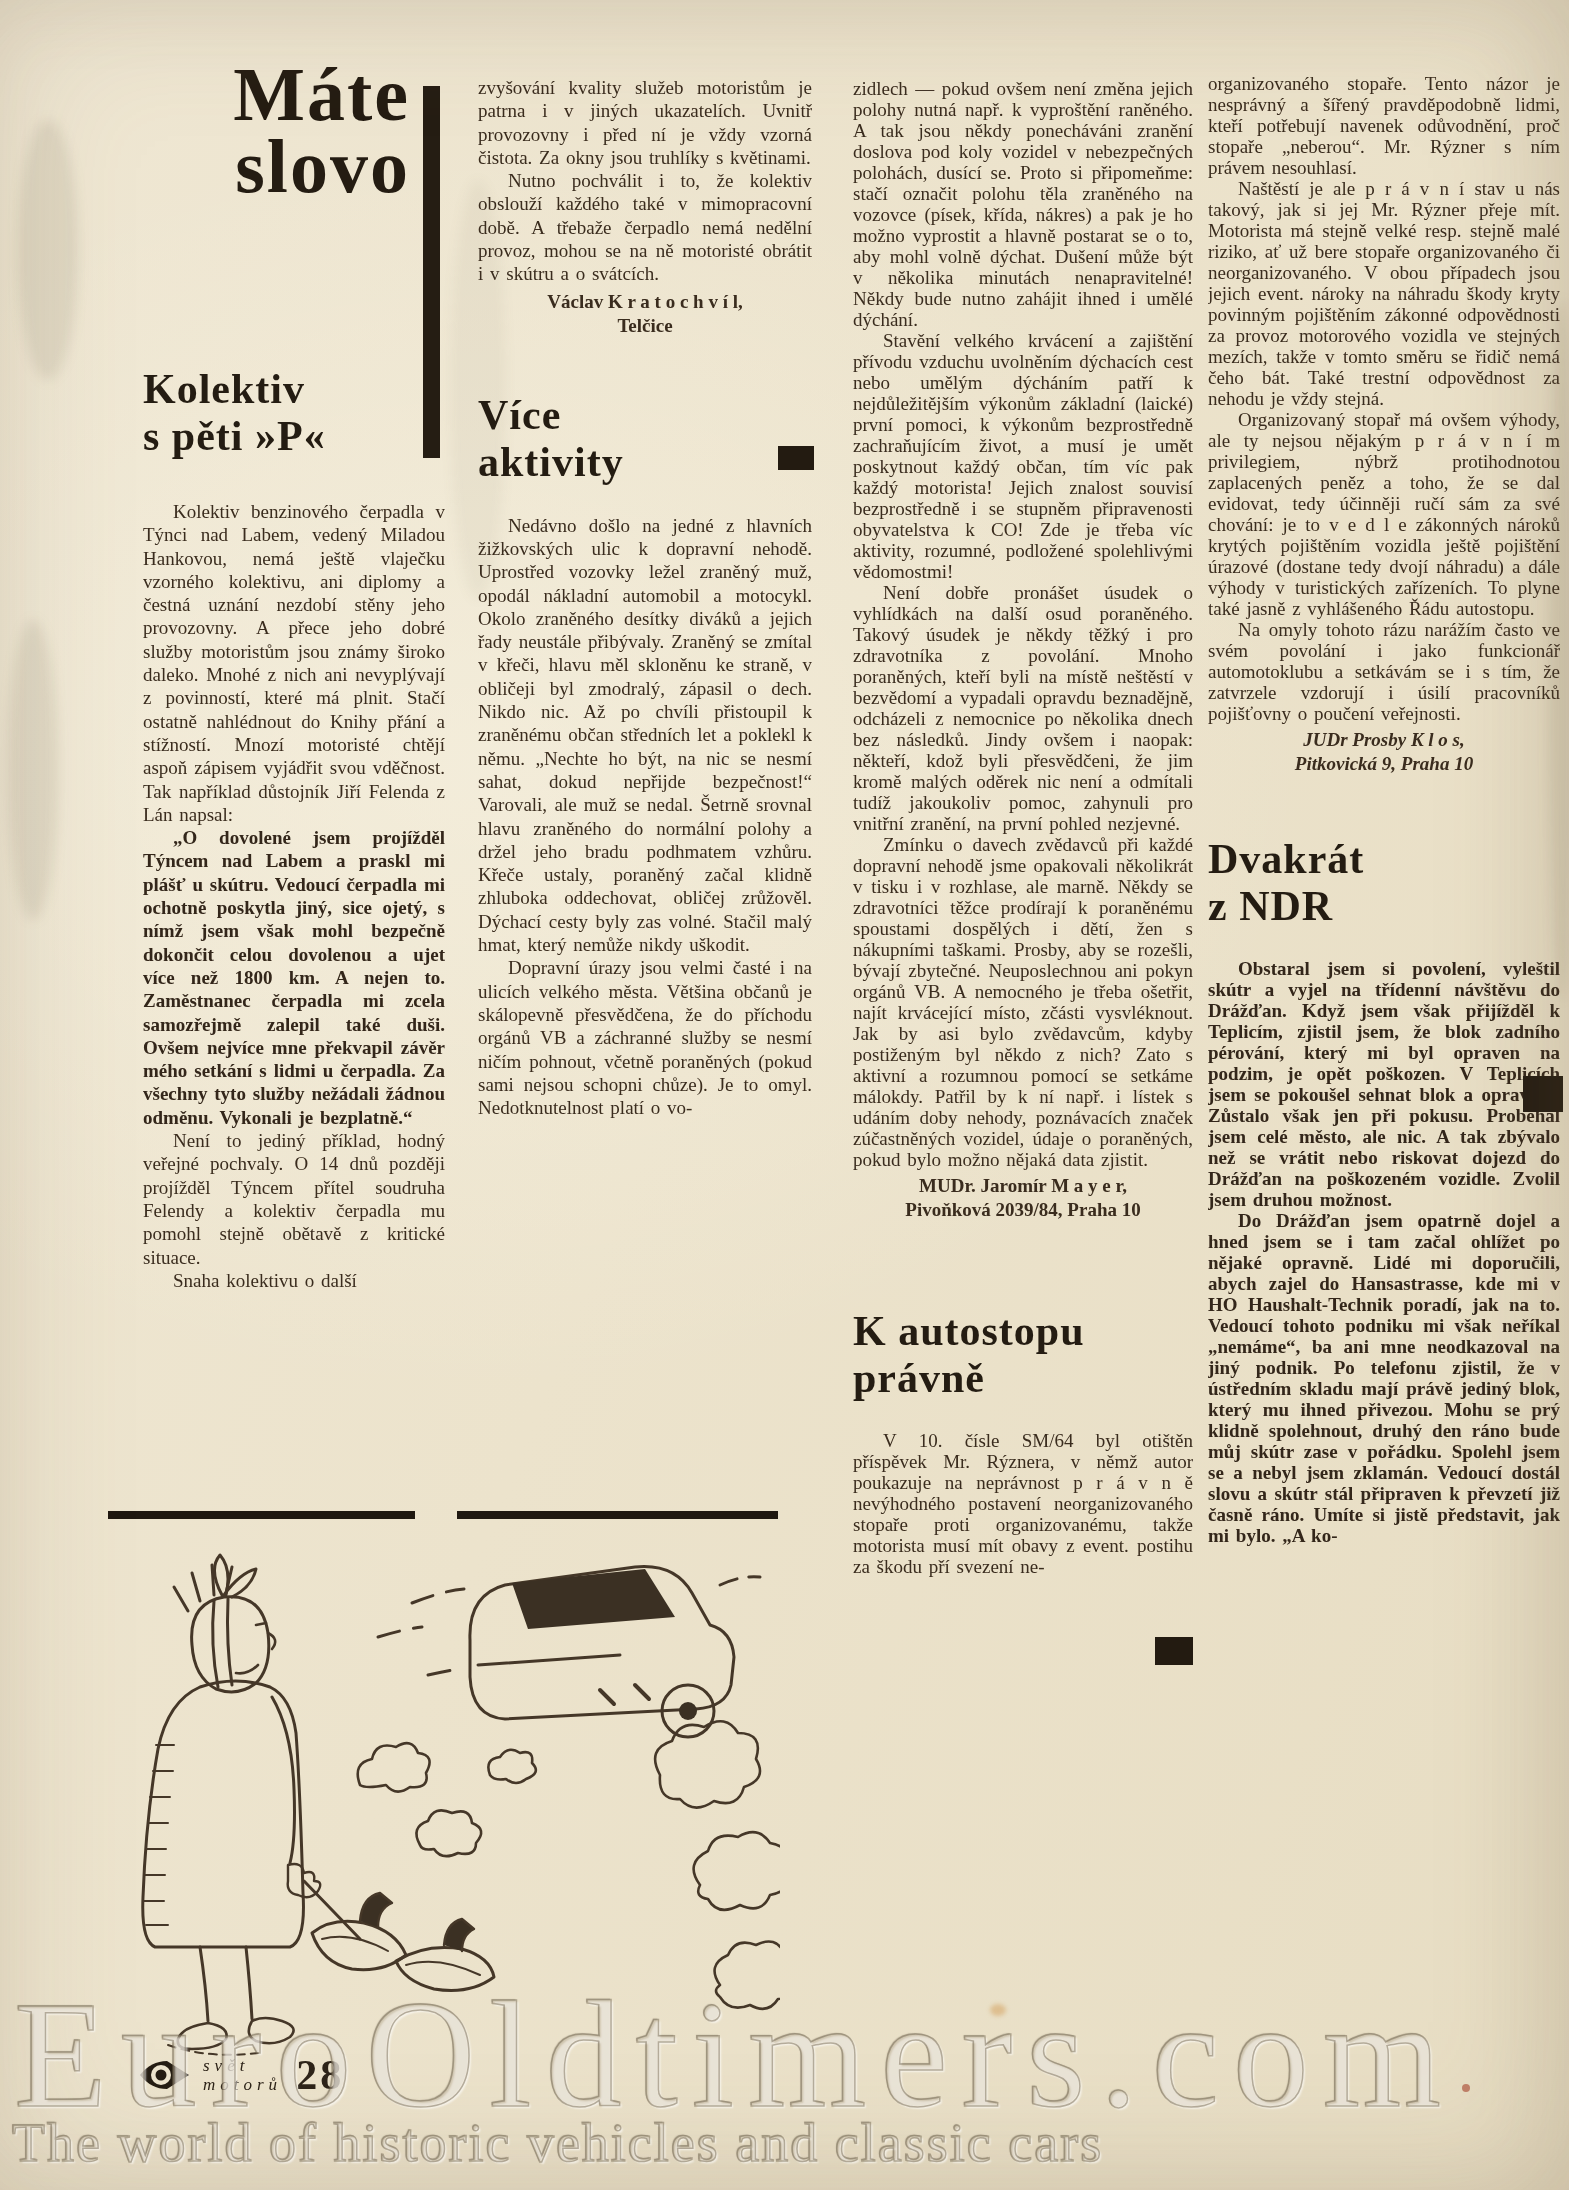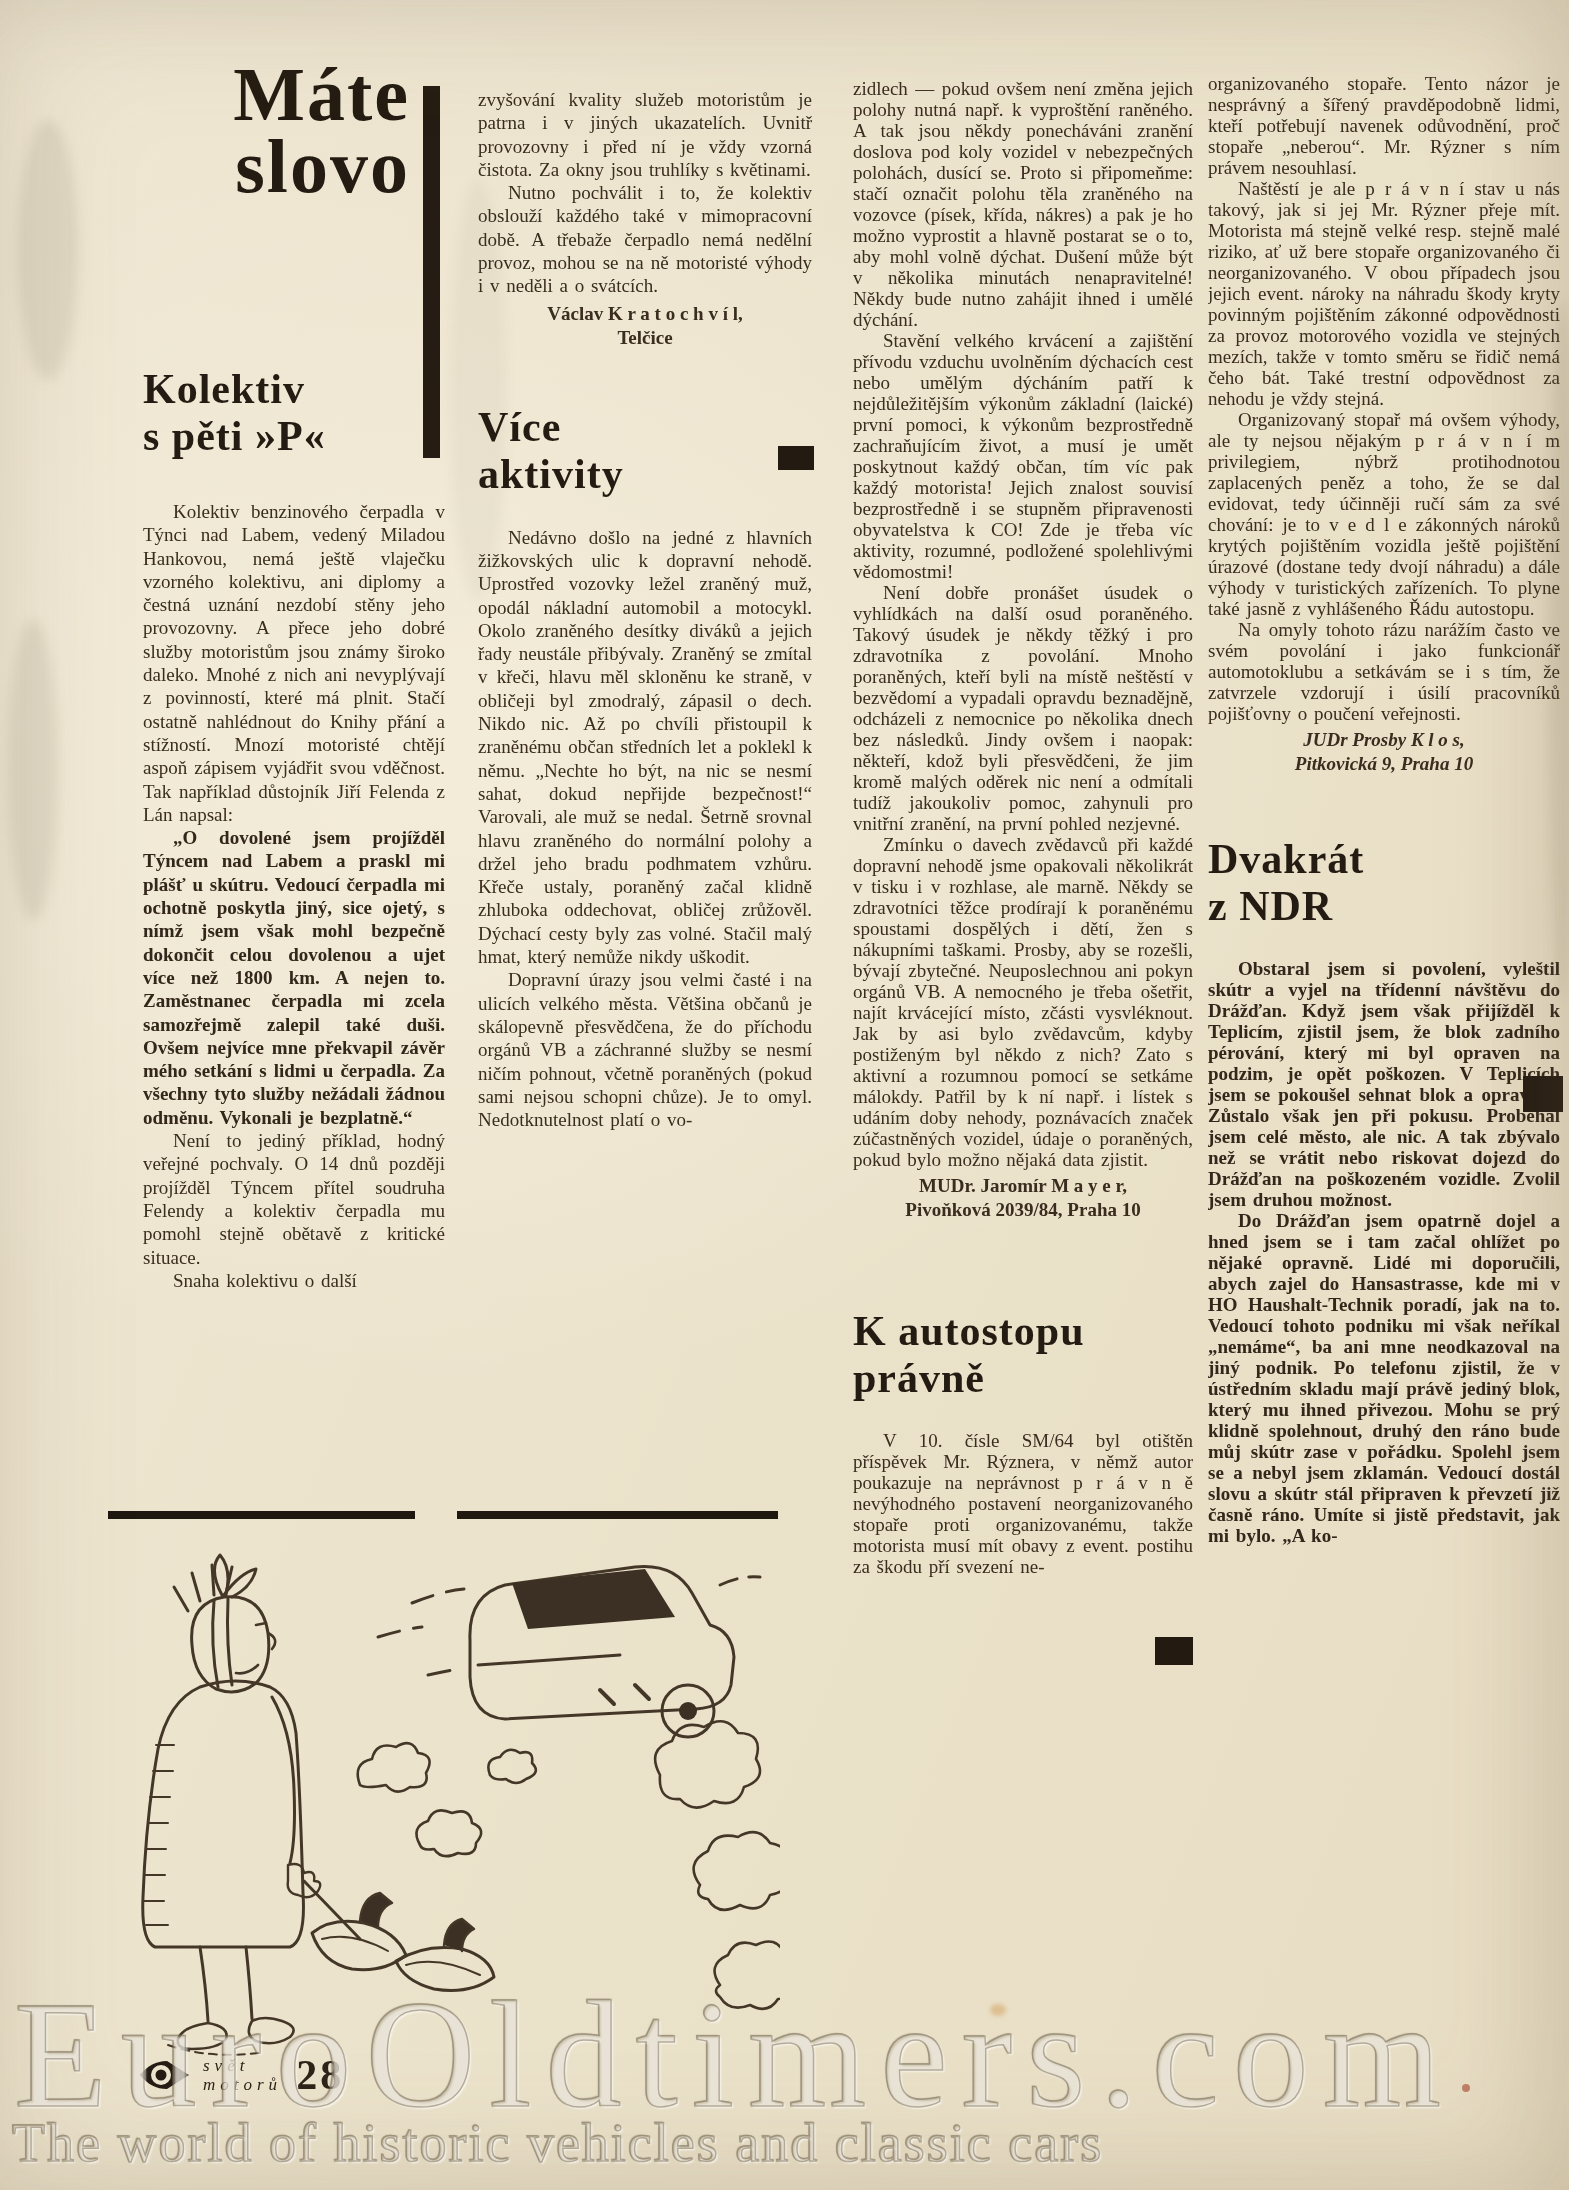--- a/index.html
+++ b/index.html
@@ -65,23 +65,23 @@
     </div>
   </div>
 
   <div class="col c12" style="left:143px;top:500px;width:302px;height:1008px;overflow:hidden;">
     <p>Kolektiv benzinového čerpadla v Týnci nad Labem, vedený Miladou Hankovou, nemá ještě vlaječku vzorného kolektivu, ani diplomy a čestná uznání nezdobí stěny jeho provozovny. A přece jeho dobré služby motoristům jsou známy široko daleko. Mnohé z nich ani nevyplývají z povinností, které má plnit. Stačí ostatně nahlédnout do Knihy přání a stížností. Mnozí motoristé chtějí aspoň zápisem vyjádřit svou vděčnost. Tak například důstojník Jiří Felenda z Lán napsal:</p>
     <p class="bold">„O dovolené jsem projížděl Týncem nad Labem a praskl mi plášť u skútru. Vedoucí čerpadla mi ochotně poskytla jiný, sice ojetý, s nímž jsem však mohl bezpečně dokončit celou dovolenou a ujet více než 1800 km. A nejen to. Zaměstnanec čerpadla mi zcela samozřejmě zalepil také duši. Ovšem nejvíce mne překvapil závěr mého setkání s lidmi u čerpadla. Za všechny tyto služby nežádali žádnou odměnu. Vykonali je bezplatně.“</p>
     <p>Není to jediný příklad, hodný veřejné pochvaly. O 14 dnů později projížděl Týncem přítel soudruha Felendy a kolektiv čerpadla mu pomohl stejně obětavě z kritické situace.</p>
     <p>Snaha kolektivu o další</p>
   </div>
 
-  <div class="col c12" style="left:478px;top:88px;width:334px;height:1430px;overflow:hidden;">
+  <div class="col c12" style="left:478px;top:76px;width:334px;height:1430px;overflow:hidden;">
     <p class="cont">zvyšování kvality služeb motoristům je patrna i v jiných ukazatelích. Uvnitř provozovny i před ní je vždy vzorná čistota. Za okny jsou truhlíky s květinami.</p>
-    <p>Nutno pochválit i to, že kolektiv obslouží každého také v mimopracovní době. A třebaže čerpadlo nemá nedělní provoz, mohou se na ně motoristé výhody i v neděli a o svátcích.</p>
+    <p>Nutno pochválit i to, že kolektiv obslouží každého také v mimopracovní době. A třebaže čerpadlo nemá nedělní provoz, mohou se na ně motoristé obrátit i v skútru a o svátcích.</p>
     <div class="sig">
       <div>Václav K r a t o c h v í l,</div>
       <div>Telčice</div>
     </div>
     <div class="headline headline-block">
       <div>Více</div>
       <div>aktivity</div>
     </div>
     <p>Nedávno došlo na jedné z hlavních žižkovských ulic k dopravní nehodě. Uprostřed vozovky ležel zraněný muž, opodál nákladní automobil a motocykl. Okolo zraněného desítky diváků a jejich řady neustále přibývaly. Zraněný se zmítal v křeči, hlavu měl skloněnu ke straně, v obličeji byl zmodralý, zápasil o dech. Nikdo nic. Až po chvíli přistoupil k zraněnému občan středních let a poklekl k němu. „Nechte ho být, na nic se nesmí sahat, dokud nepřijde bezpečnost!“ Varovali, ale muž se nedal. Šetrně srovnal hlavu zraněného do normální polohy a držel jeho bradu podhmatem vzhůru. Křeče ustaly, poraněný začal klidně zhluboka oddechovat, obličej zrůžověl. Dýchací cesty byly zas volné. Stačil malý hmat, který nemůže nikdy uškodit.</p>
     <p>Dopravní úrazy jsou velmi časté i na ulicích velkého města. Většina občanů je skálopevně přesvědčena, že do příchodu orgánů VB a záchranné služby se nesmí ničím pohnout, včetně poraněných (pokud sami nejsou schopni chůze). Je to omyl. Nedotknutelnost platí o vo-</p>

